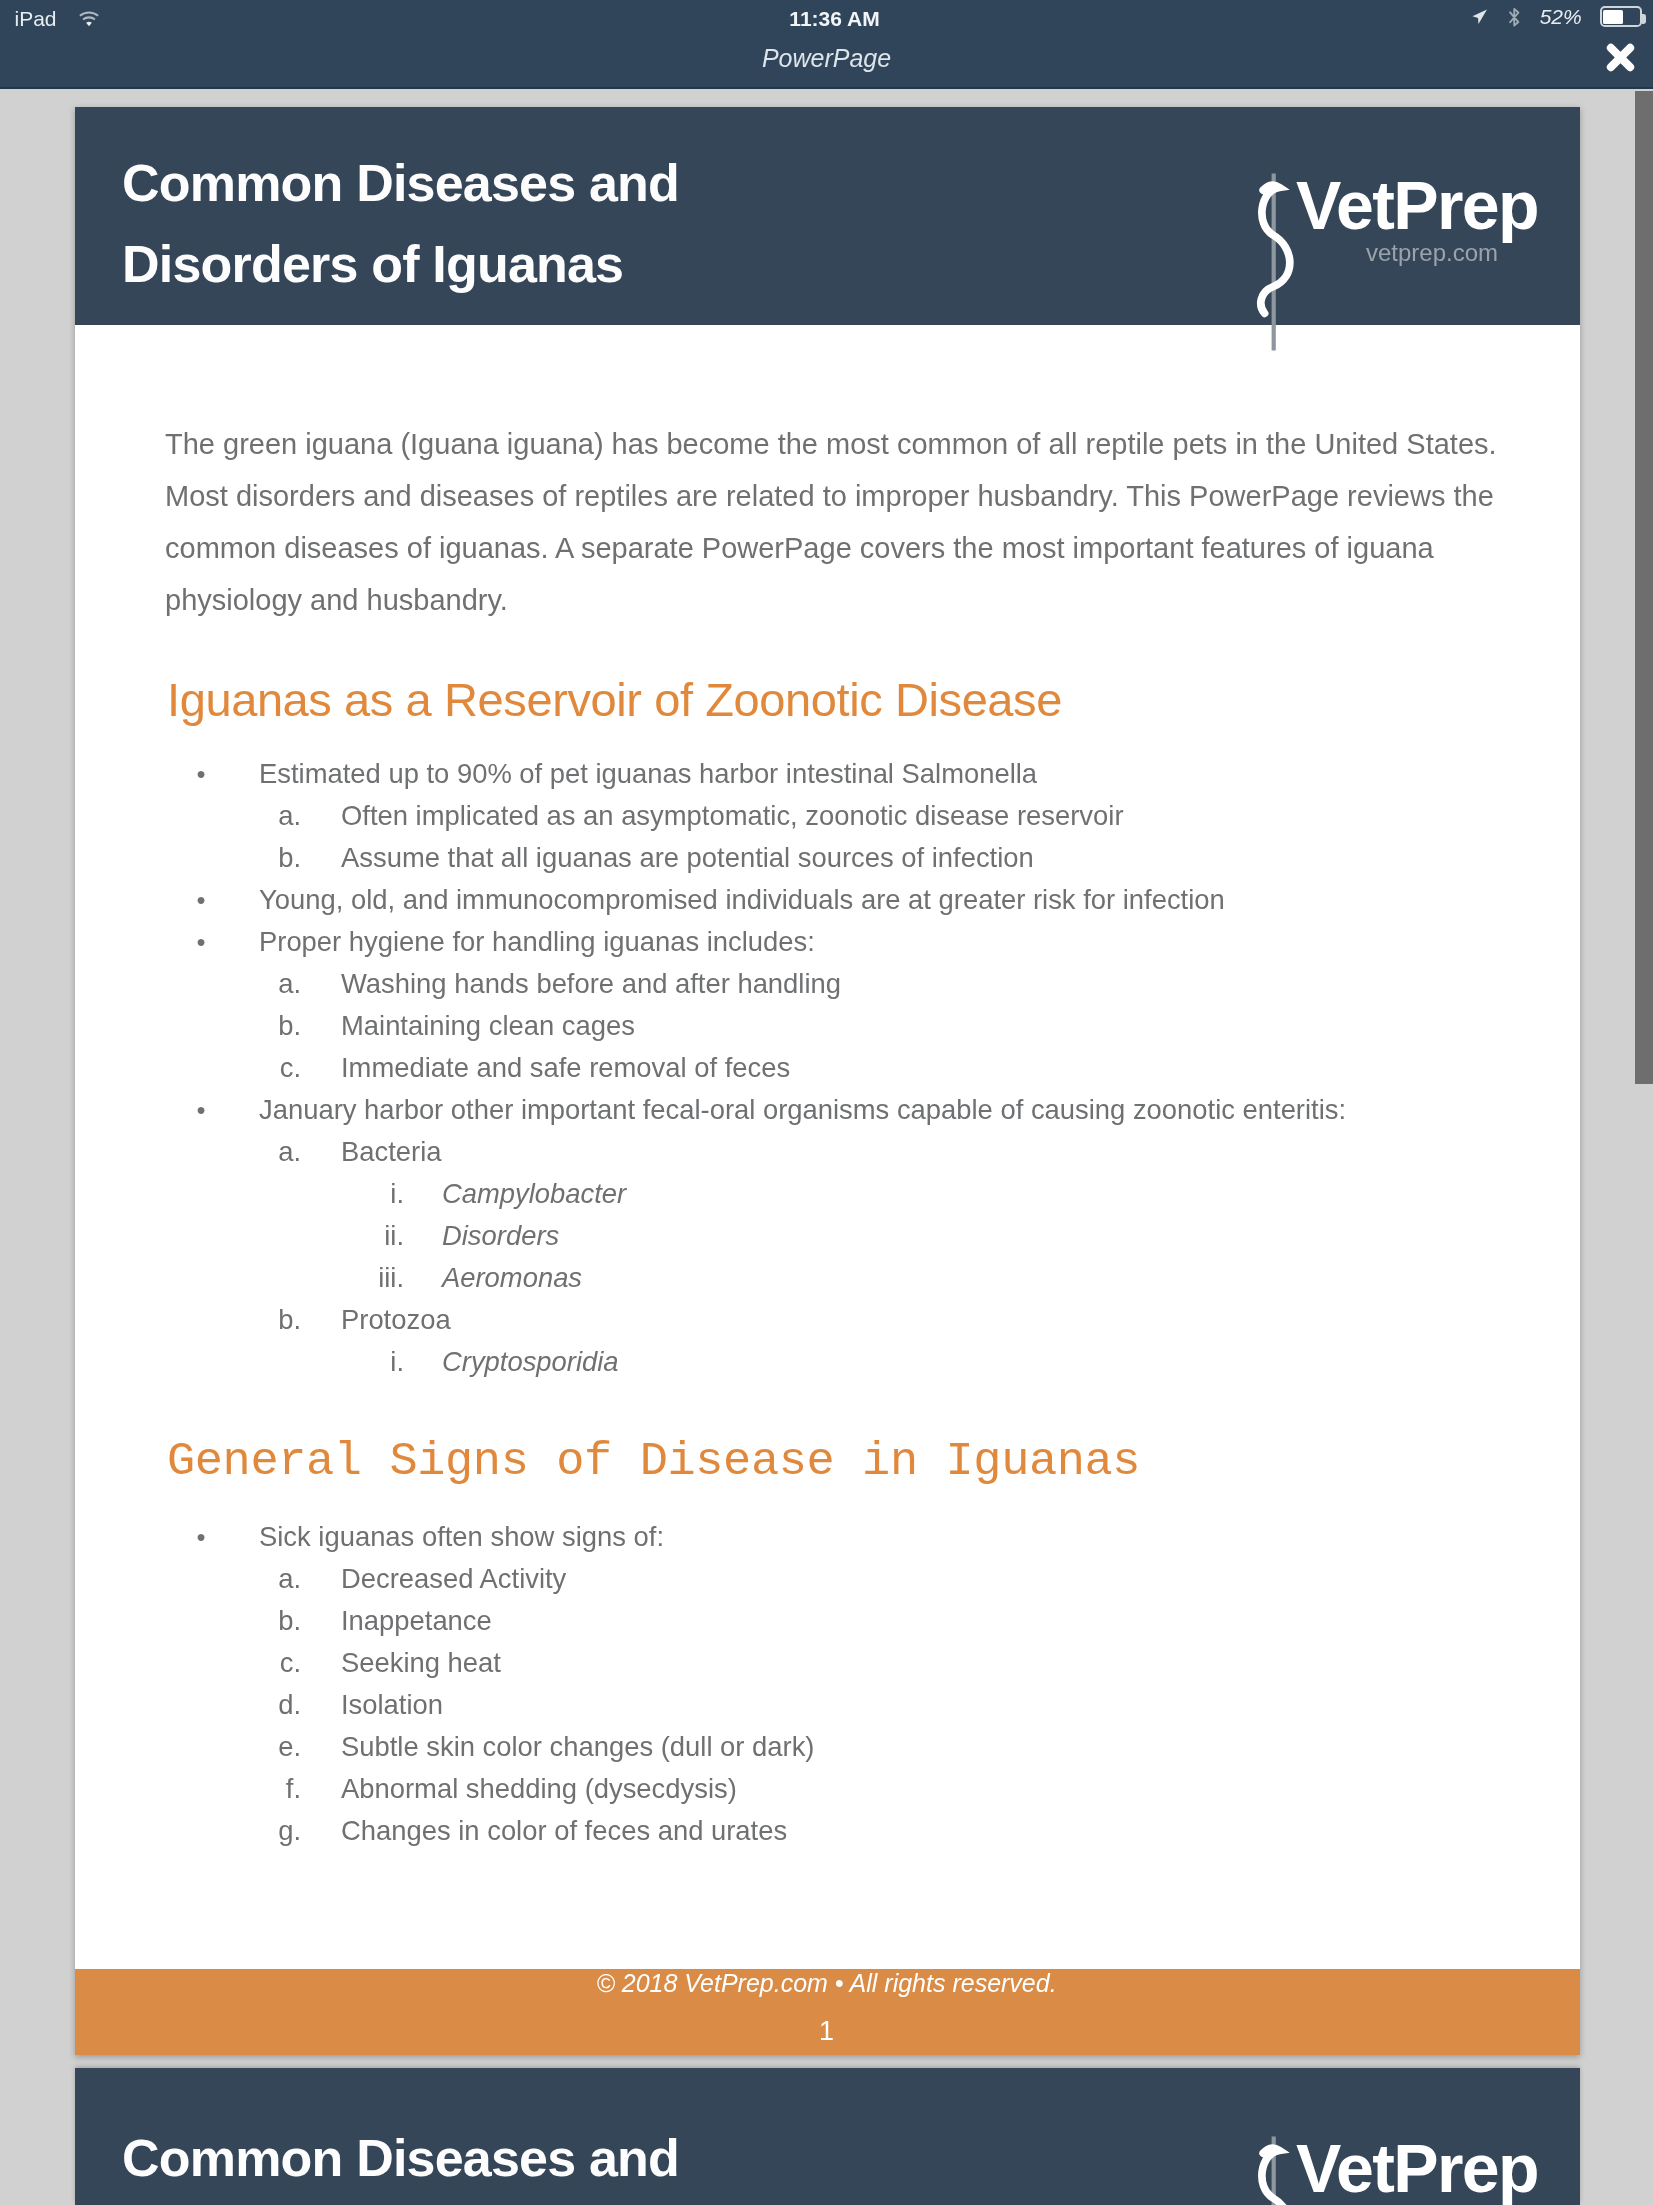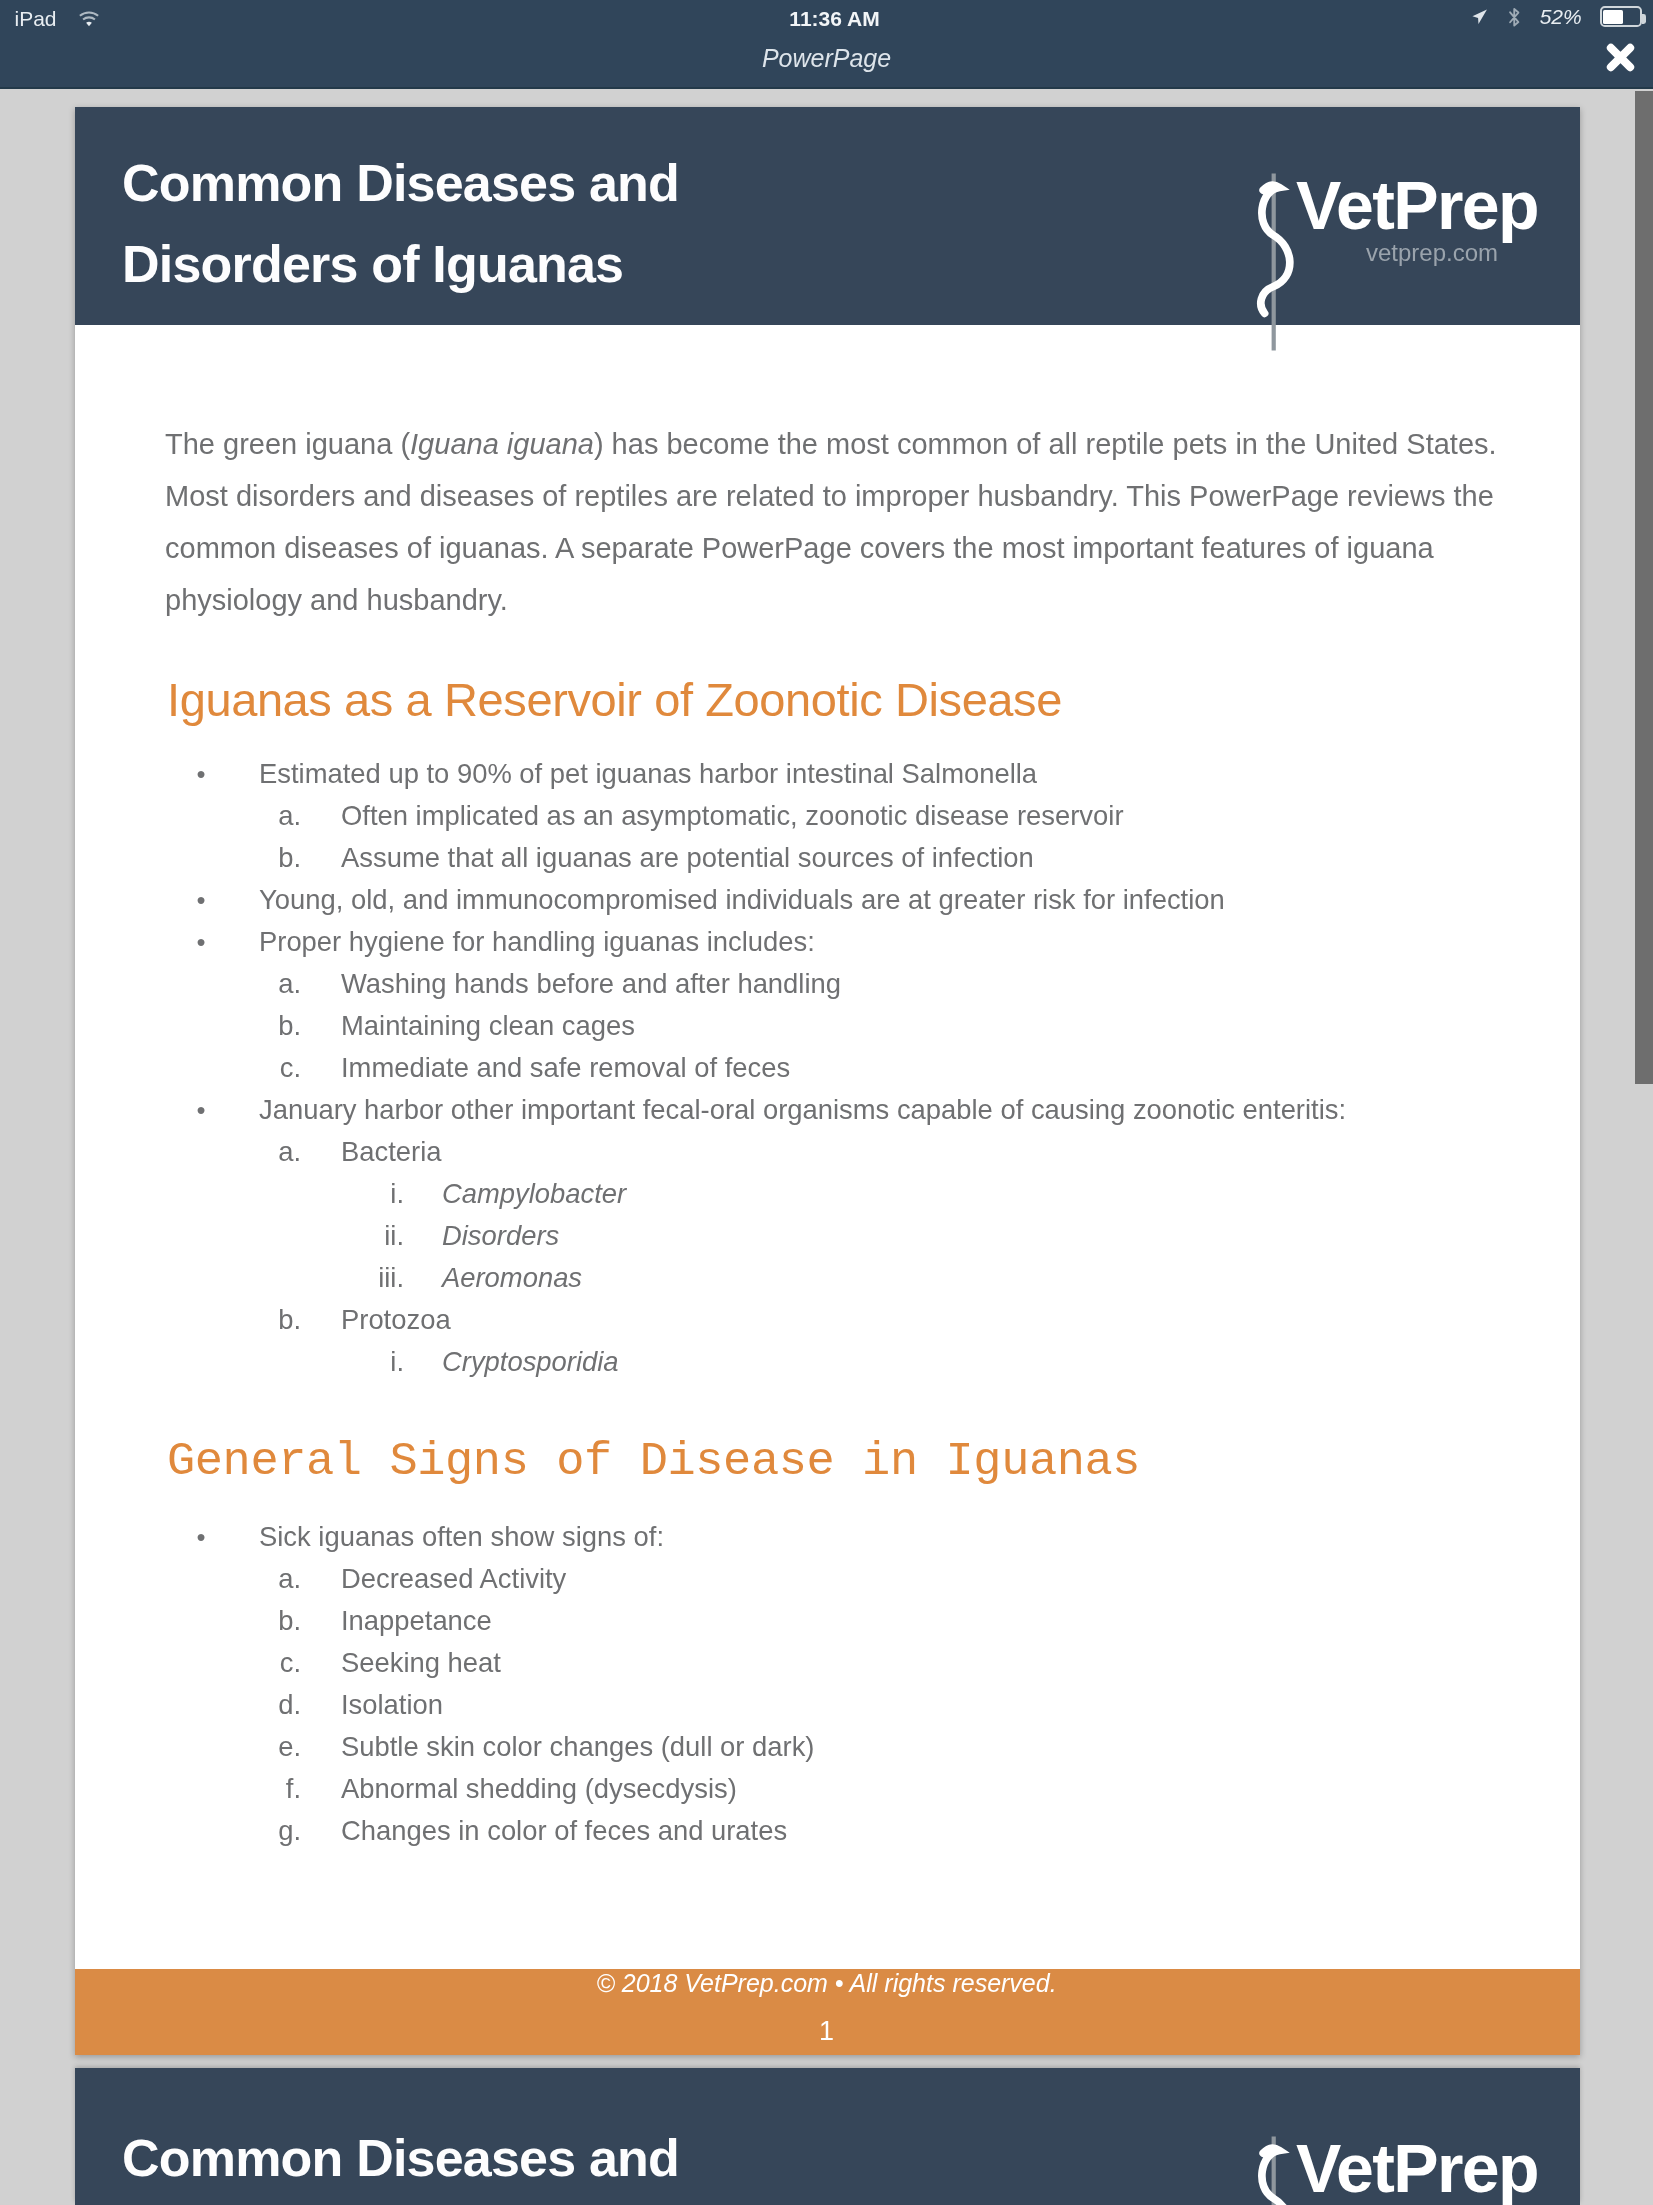--- a/index.html
+++ b/index.html
@@ -50,21 +50,21 @@
   .logo { position:absolute; right:42px; top:61px; display:flex; align-items:flex-start; }
   .logo-staff { width:42px; height:202px; margin-right:1.6px; margin-top:-6.5px; }
   .logo-textcol { display:flex; flex-direction:column; align-items:flex-end; }
   .logo-name { color:#ffffff; font-size:68px; font-weight:600; letter-spacing:-1.6px; line-height:74px; }
   .logo-site { color:#9aa3ac; font-size:24px; line-height:27.4px; margin-top:-3.2px; padding-right:40px; }
 
   .intro {
     position:absolute; left:90px; top:311px; width:1364px;
     color:#6f7072; font-size:29px; line-height:52px;
   }
-  .intro .sp-it { font-style:italic; }
+  .intro .sp-it { }
 
   .sec-heading {
     position:absolute; left:92px;
     color:#e0893c; font-size:47px; font-weight:500; letter-spacing:-0.4px; white-space:nowrap;
   }
   .h1 { top:565px; }
   .h2 { top:1328px;font-family:Liberation Mono, monospace; }
 
   .list { position:absolute; left:0; right:0; }
   .list1 { top:646px; }

